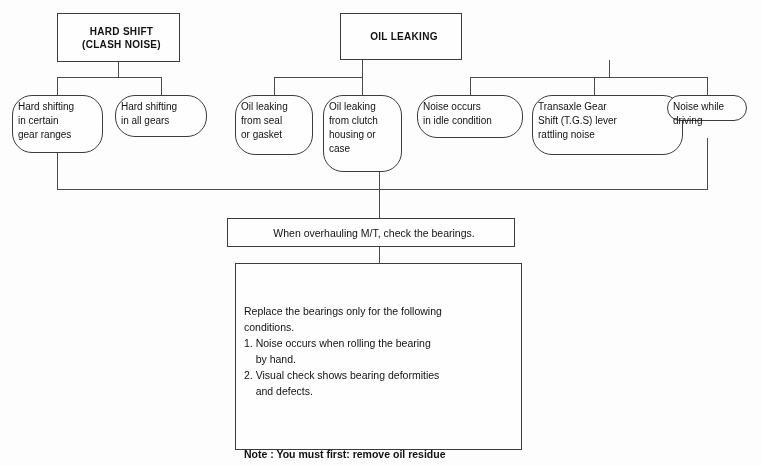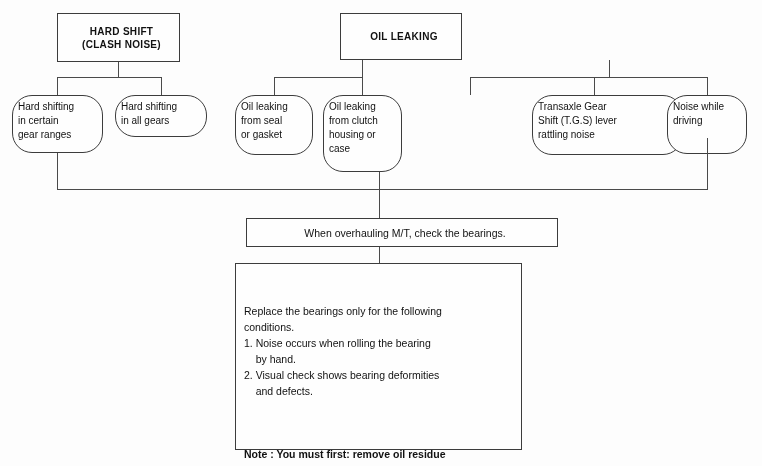--- a/index.html
+++ b/index.html
@@ -59,33 +59,35 @@
 gear ranges</div>
   <div class="box sub" style="left:115px;top:95px;width:92px;height:42px">Hard shifting
 in all gears</div>
   <div class="box sub" style="left:235px;top:95px;width:78px;height:60px">Oil leaking
 from seal
 or gasket</div>
   <div class="box sub" style="left:323px;top:95px;width:79px;height:77px">Oil leaking
 from clutch
 housing or
 case</div>
+  <div class="box sub" style="left:417px;top:95px;width:106px;height:43px">Noise occurs
+in idle condition</div>
   <div class="box sub" style="left:532px;top:95px;width:151px;height:60px">Transaxle Gear
 Shift (T.G.S) lever
 rattling noise</div>
-  <div class="box sub" style="left:667px;top:95px;width:80px;height:59px">Noise while
+  <div class="box sub" style="left:667px;top:95px;width:80px;height:26px">Noise while
 driving</div>
 
   <div class="line" style="left:57px;top:153px;width:1px;height:36px"></div>
   <div class="line" style="left:379px;top:172px;width:1px;height:17px"></div>
   <div class="line" style="left:707px;top:138px;width:1px;height:51px"></div>
   <div class="line" style="left:57px;top:189px;width:651px;height:1px"></div>
   <div class="line" style="left:379px;top:190px;width:1px;height:28px"></div>
 
-  <div class="box mid" style="left:246px;top:218px;width:312px;height:29px">When overhauling M/T, check the bearings.</div>
+  <div class="box mid" style="left:227px;top:218px;width:288px;height:29px">When overhauling M/T, check the bearings.</div>
 
   <div class="line" style="left:379px;top:247px;width:1px;height:16px"></div>
 
   <div class="box big" style="left:235px;top:263px;width:287px;height:187px">
     <div class="body">Replace the bearings only for the following
 conditions.
 1. Noise occurs when rolling the bearing
     by hand.
 2. Visual check shows bearing deformities
     and defects.</div>

